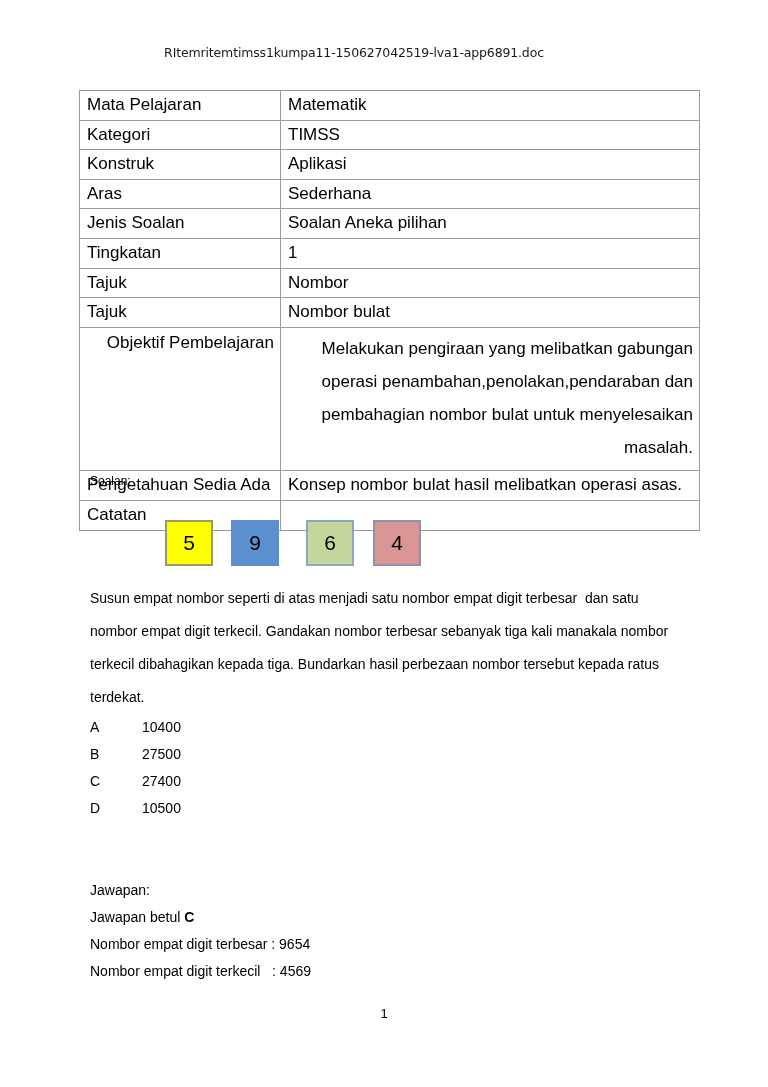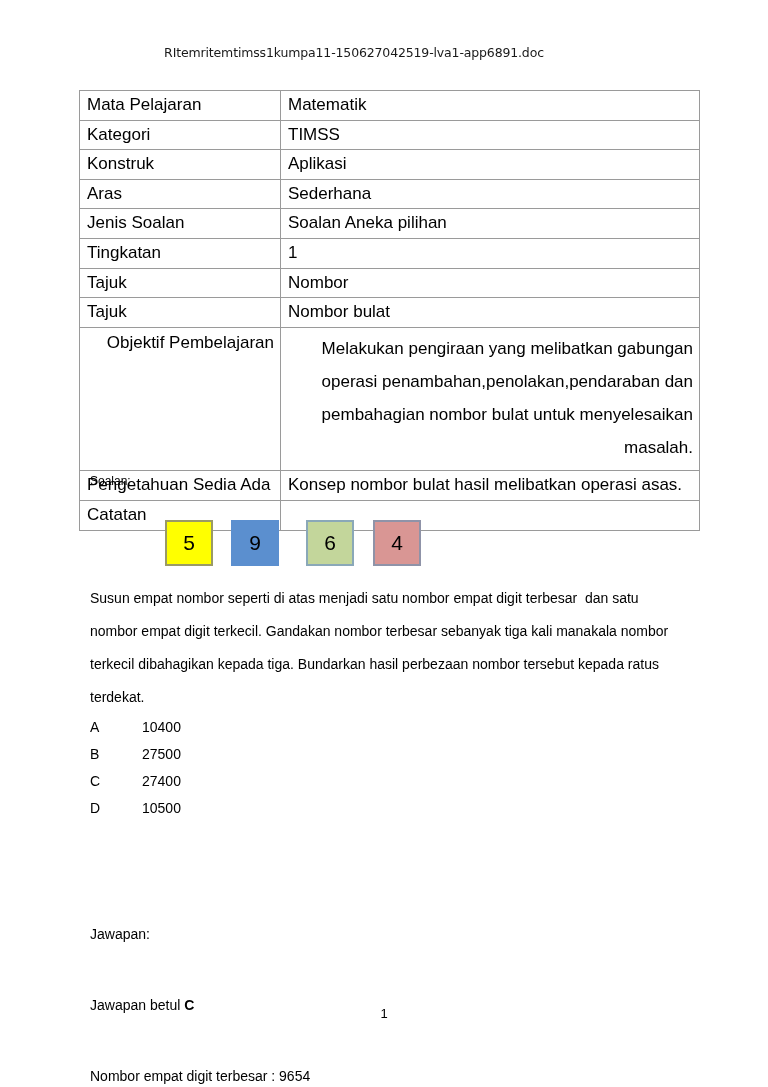--- a/index.html
+++ b/index.html
@@ -130,21 +130,20 @@
     position: absolute;
     top: 877px;
     left: 90px;
     width: 500px;
     font-size: 14px;
   }
   .answer-row {
     height: 27px;
     line-height: 27px;
     white-space: pre;
-    margin-top: 44px;
   }
   .answer-row b { font-weight: bold; }
 
   .page-number {
     position: absolute;
     top: 1006px;
     left: 0;
     width: 768px;
     text-align: center;
     font-size: 13px;

